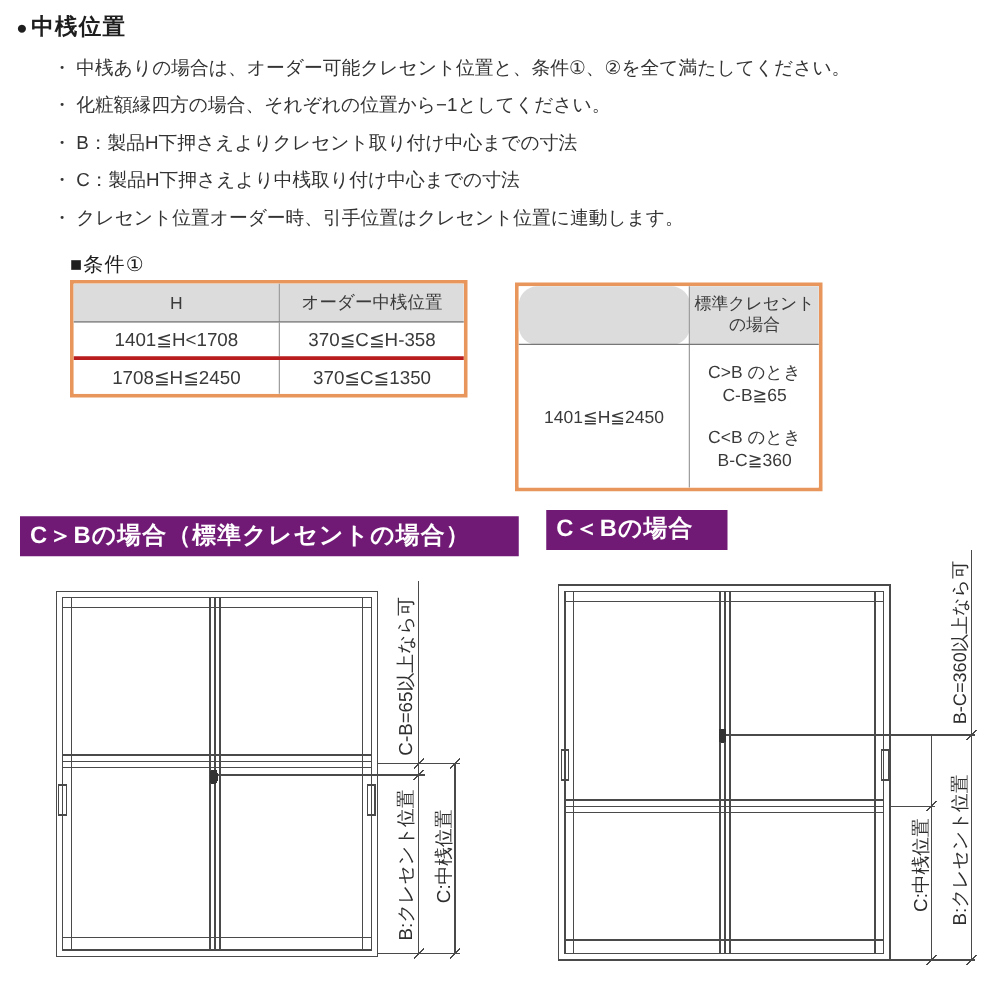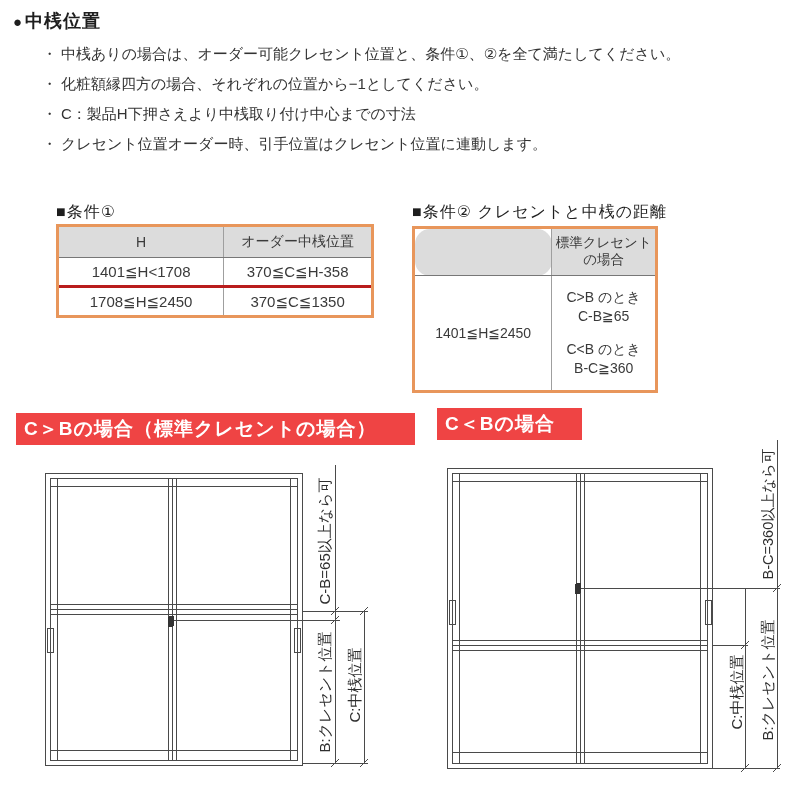--- a/index.html
+++ b/index.html
@@ -27,21 +27,21 @@
   .t1 tr:last-child td{border-bottom:none;}
   .t1 td.c1{border-right:1px solid #9f9f9f;width:52%;}
   .t2 td{font-size:14px;}
   .t2 .hrow td{height:44px;border-bottom:1px solid #777;font-size:13.5px;line-height:1.25;margin-top:40px;}
   .t2 .brow td{height:112px;}
   .t2 td.c1{border-right:1px solid #9f9f9f;width:56%;border-radius:15px;}
   .case-block{line-height:1.35;}
   .case-gap{height:14px;}
 
   
-  .diag-heading{background:#ef4444;color:#ffffff;font-weight:bold;font-size:19px;
+  .diag-heading{background:#701a75;color:#ffffff;font-weight:bold;font-size:19px;
                 line-height:32px;padding:0 8px;letter-spacing:1px;white-space:nowrap;}
   .dh-left{left:16px;top:413px;width:383px;height:32px;}
   .dh-right{left:437px;top:408px;width:129px;height:32px;}
 
   svg{display:block;}
   svg line,svg rect.frame{stroke:#4a4a4a;stroke-width:1;fill:none;}
   svg .dim{stroke:#4a4a4a;stroke-width:1;}
   svg text{font-family:"Liberation Sans","DejaVu Sans",sans-serif;fill:#2e2e2e;}
 </style>
 </head>
@@ -49,20 +49,21 @@
 
 <div class="page">
 
   <div class="abs page-title">
     <span class="marker">●</span><span>中桟位置</span>
   </div>
 
   <div class="abs bullets">
     <div class="bullet-item"><span class="marker">・</span><span>中桟ありの場合は、オーダー可能クレセント位置と、条件①、②を全て満たしてください。</span></div>
     <div class="bullet-item"><span class="marker">・</span><span>化粧額縁四方の場合、それぞれの位置から−1としてください。</span></div>
+    <div class="bullet-item"><span class="marker">・</span><span>B：製品H下押さえよりクレセント取り付け中心までの寸法</span></div>
     <div class="bullet-item"><span class="marker">・</span><span>C：製品H下押さえより中桟取り付け中心までの寸法</span></div>
     <div class="bullet-item"><span class="marker">・</span><span>クレセント位置オーダー時、引手位置はクレセント位置に連動します。</span></div>
   </div>
 
   <div class="abs cond-heading" style="left:56px;top:202px;">
     <span>■</span><span>条件①</span>
   </div>
   <div class="abs tbl-wrap1">
     <table class="tbl t1">
       <tbody>
@@ -75,23 +76,20 @@
         <td>370≦C≦H-358</td>
       </tr>
       <tr>
         <td class="c1">1708≦H≦2450</td>
         <td>370≦C≦1350</td>
       </tr>
     </tbody>
       </table>
   </div>
 
-  <div class="abs cond-heading" style="left:412px;top:202px;">
-    <span>■</span><span>条件② クレセントと中桟の距離</span>
-  </div>
   <div class="abs tbl-wrap2">
     <table class="tbl t2">
       <tbody>
           <tr class="hrow">
         <td class="hdr c1"></td>
         <td class="hdr">標準クレセントの場合</td>
       </tr>
       <tr class="brow">
         <td class="c1">1401≦H≦2450</td>
         <td>

